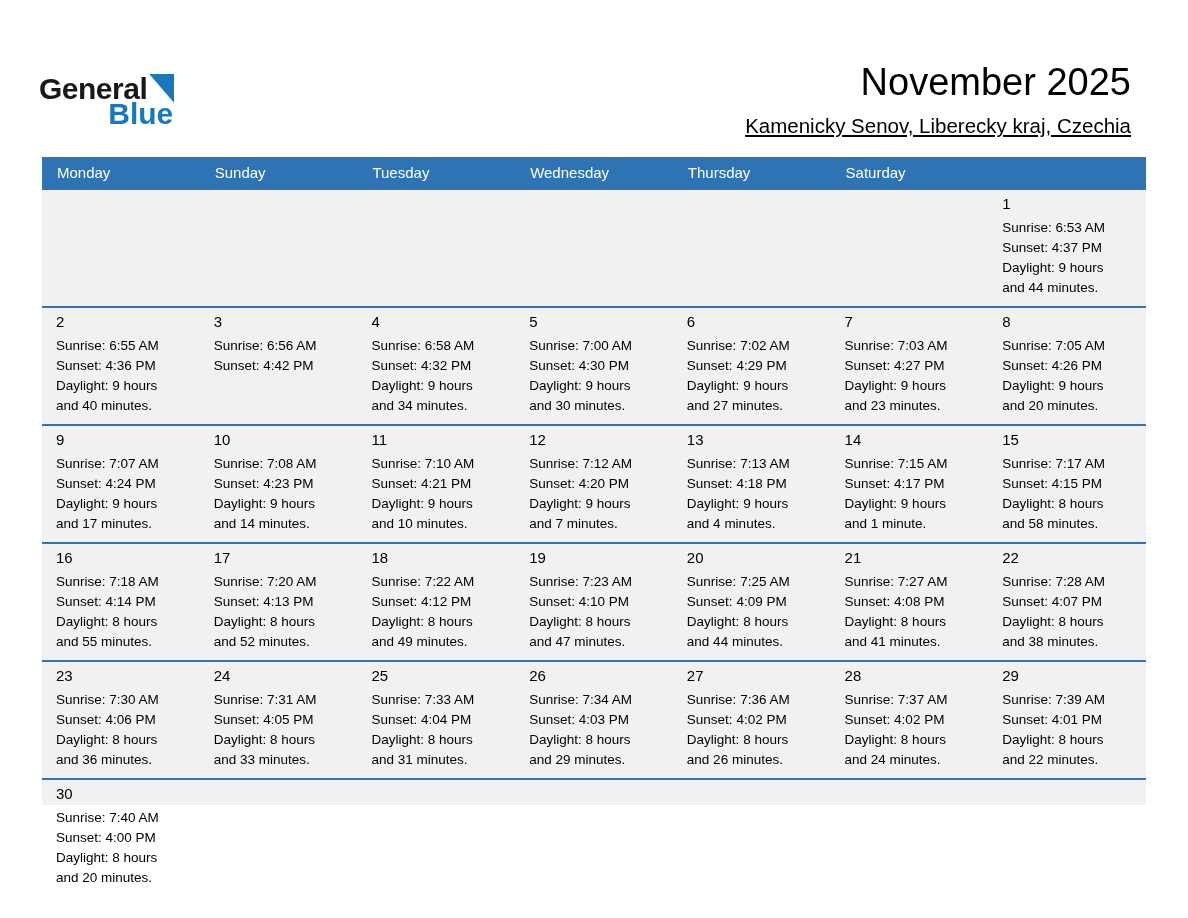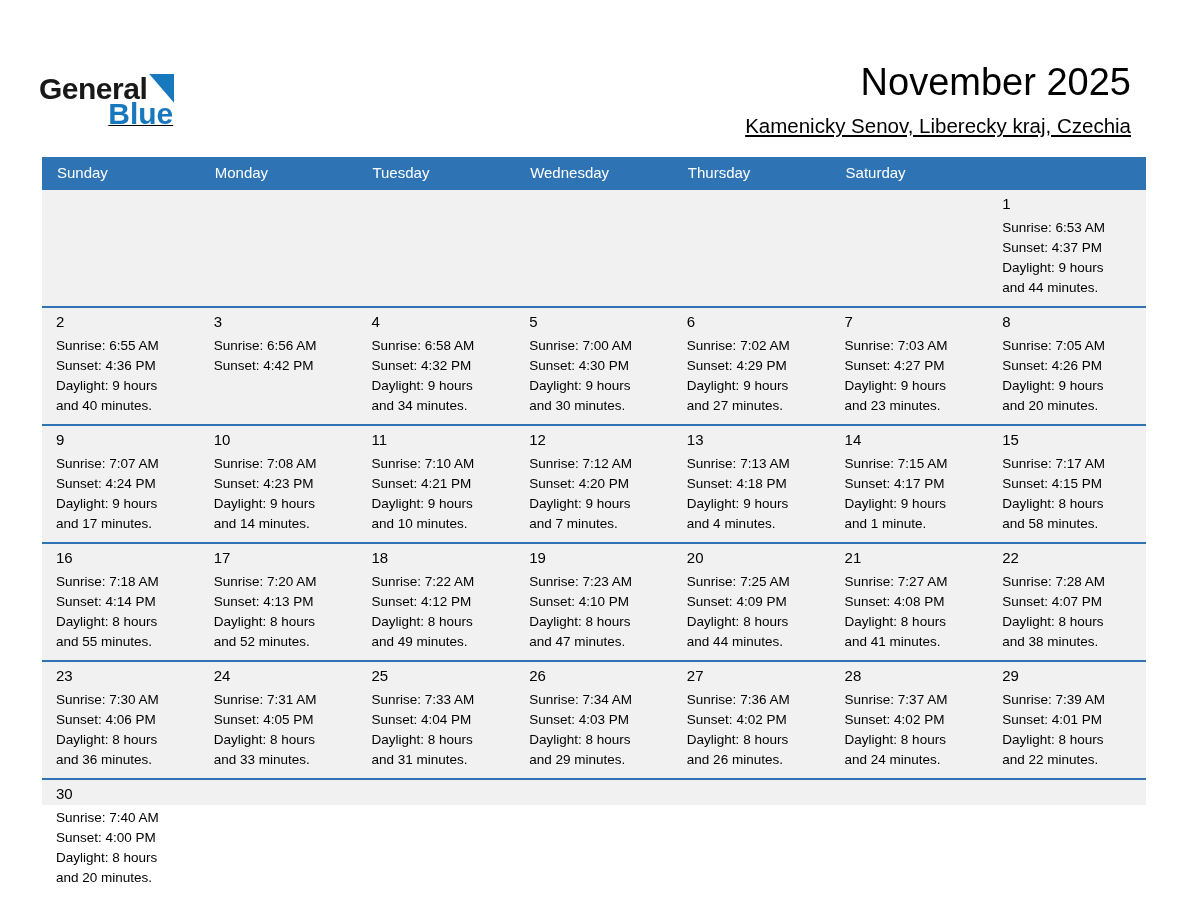--- a/index.html
+++ b/index.html
@@ -16,21 +16,21 @@
   .logo { position:absolute; left:39px; top:74px; }
   .logo-top { display:flex; align-items:flex-start; }
   .logo-general {
     font-size:30px; font-weight:bold; color:#181818; letter-spacing:-0.5px; line-height:30px;
   }
   .logo-triangle {
     width:25px; height:29px; margin-left:2px;
     background:var(--accent-blue, #1878BE);
     clip-path:polygon(0 0, 100% 0, 100% 100%);
   }
-  .logo-bottom { text-align:right; margin-top:-5px; padding-right:1px;text-decoration:underline; }
+  .logo-bottom { text-align:right; margin-top:-5px; padding-right:1px; }
   .logo-blue {
     font-size:30px; font-weight:bold; line-height:30px;
     color:var(--accent-blue, #1878BE);
   }
 
   
   .header-right { position:absolute; top:62px; right:57px; text-align:right; }
   .title { font-size:38px; font-weight:400; line-height:40px; color:#000; }
   .subtitle { font-size:20.5px; font-weight:500; line-height:26px; margin-top:11px; color:#000;text-decoration:underline; }
 
@@ -74,22 +74,22 @@
     </div>
   </div>
 
   <div class="header-right">
     <div class="title">November 2025</div>
     <div class="subtitle">Kamenicky Senov, Liberecky kraj, Czechia</div>
   </div>
 
   <div class="calendar">
     <div class="cal-header">
+      <div>Monday</div>
       <div>Sunday</div>
-      <div>Monday</div>
       <div>Tuesday</div>
       <div>Wednesday</div>
       <div>Thursday</div>
       <div>Saturday</div>
     </div>
     <div id="calendar-body">
         <div class="week">
           <div class="cell"></div>
           <div class="cell"></div>
           <div class="cell"></div>

